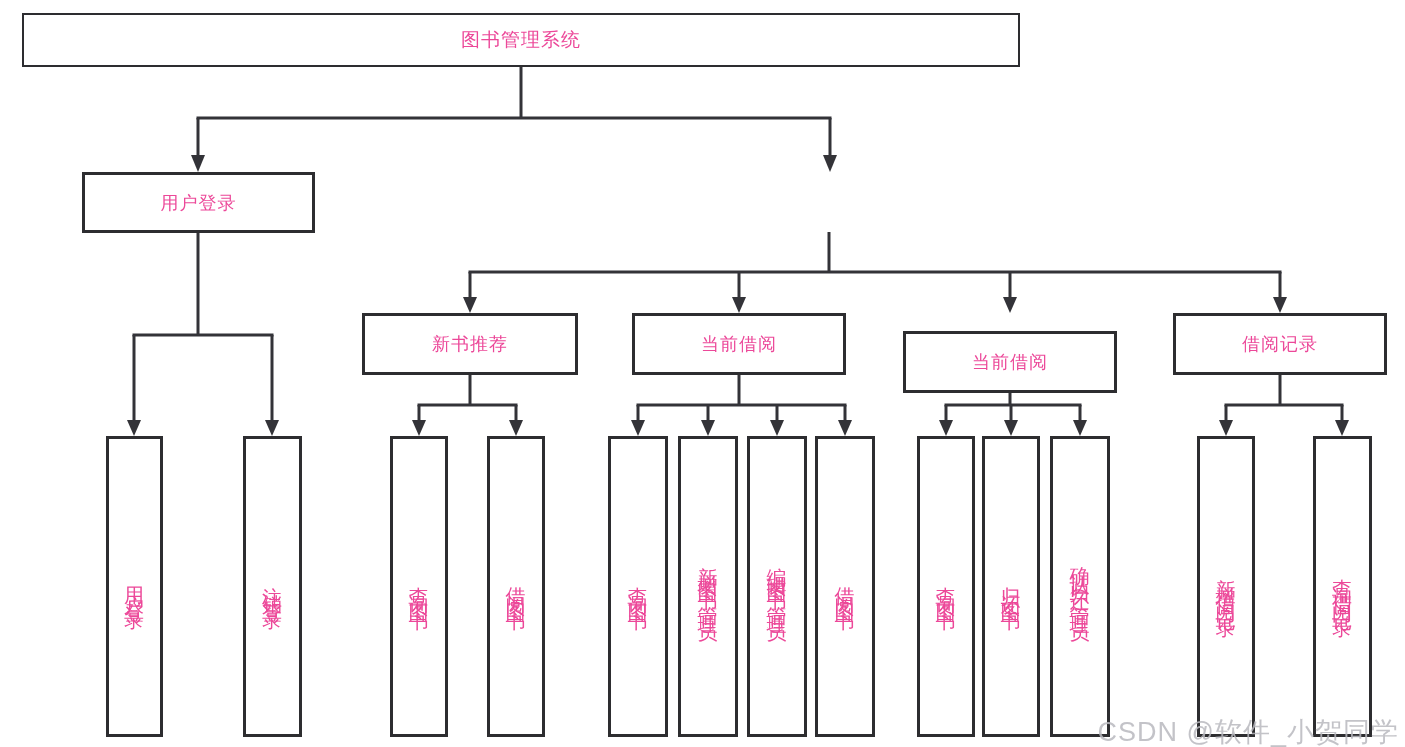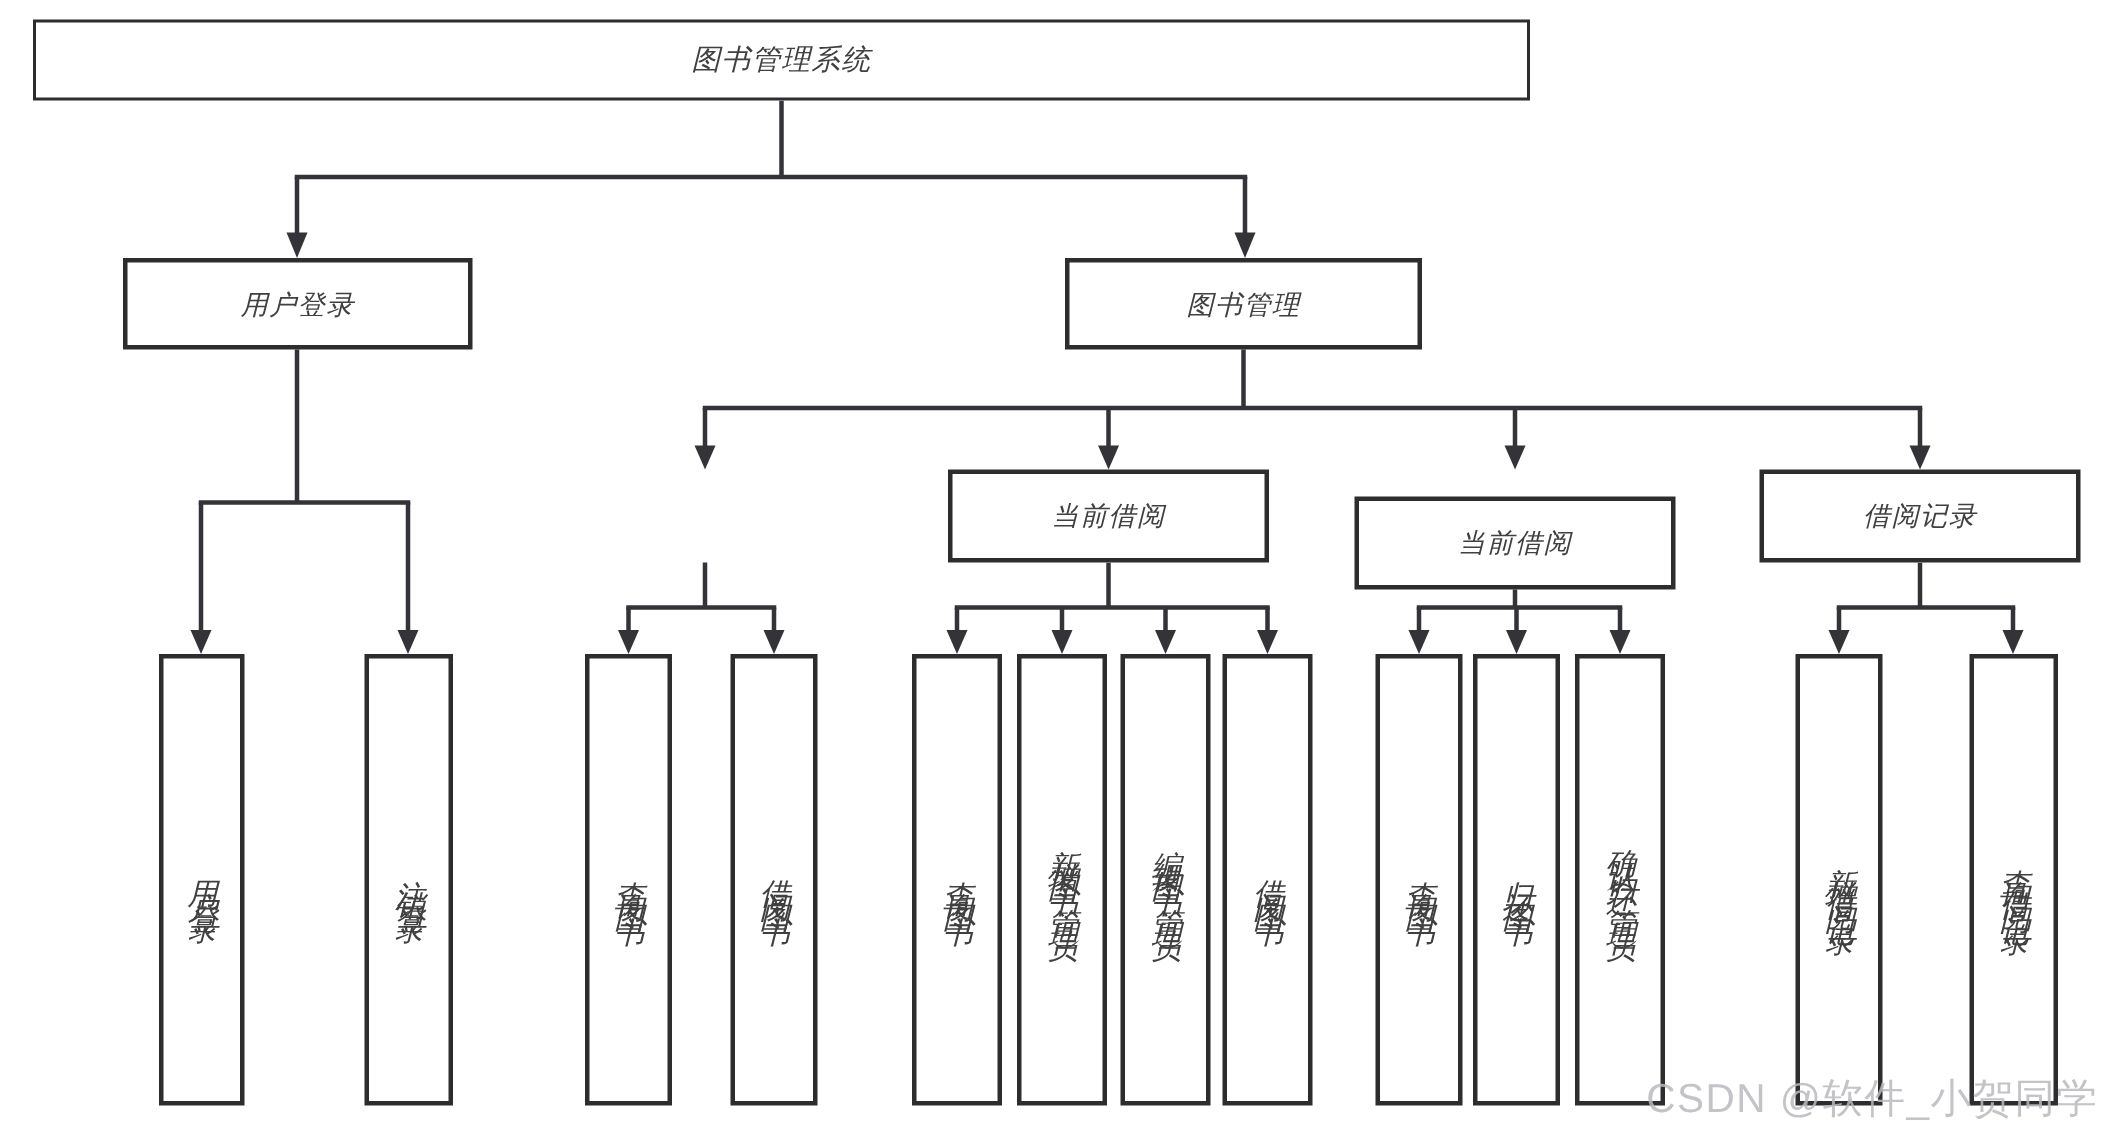--- a/index.html
+++ b/index.html
@@ -19,27 +19,26 @@
     position: absolute;
     left: 0;
     top: 0;
     z-index: 1;
   }
   .node {
     position: absolute;
     box-sizing: border-box;
     background: #ffffff;
     border: 3px solid #2d2d30;
-    color: #404040;
+    color: #ec4899;
     display: flex;
     align-items: center;
     justify-content: center;
     z-index: 2;
     text-align: right;
-    font-style: italic;
   }
   .root-box {
     border-width: 2px;
     font-size: 19px;
     letter-spacing: 1px;
   }
   .branch-box {
     font-size: 18px;
     letter-spacing: 1px;
   }
@@ -137,24 +136,24 @@
     </g>
   </svg>
 
   <div class="node root-box" style="left:22px; top:13px; width:998px; height:54px;">
     <span>图书管理系统</span>
   </div>
 
   <div class="node branch-box" style="left:82px; top:172px; width:233px; height:61px;">
     <span>用户登录</span>
   </div>
-  <div class="node branch-box" style="left:710px; top:172px; width:238px; height:61px;">
-    <span>图书管理</span>
-  </div>
-
+
+  <div class="node branch-box" style="left:362px; top:313px; width:216px; height:62px;">
+    <span>新书推荐</span>
+  </div>
   <div class="node branch-box" style="left:632px; top:313px; width:214px; height:62px;">
     <span>当前借阅</span>
   </div>
   <div class="node branch-box" style="left:903px; top:313px; width:214px; height:62px;margin-top:18px;">
     <span>当前借阅</span>
   </div>
   <div class="node branch-box" style="left:1173px; top:313px; width:214px; height:62px;">
     <span>借阅记录</span>
   </div>
 

